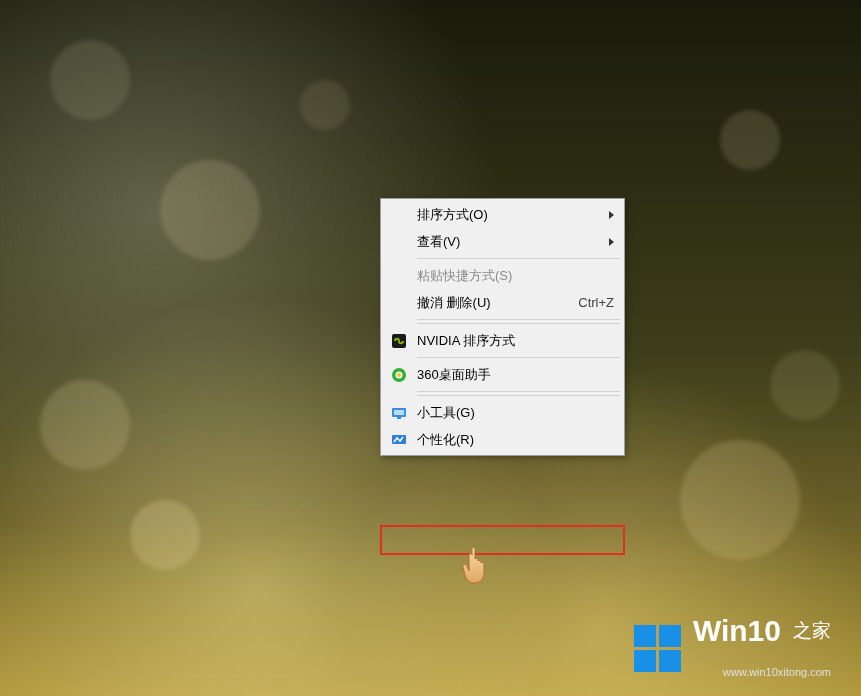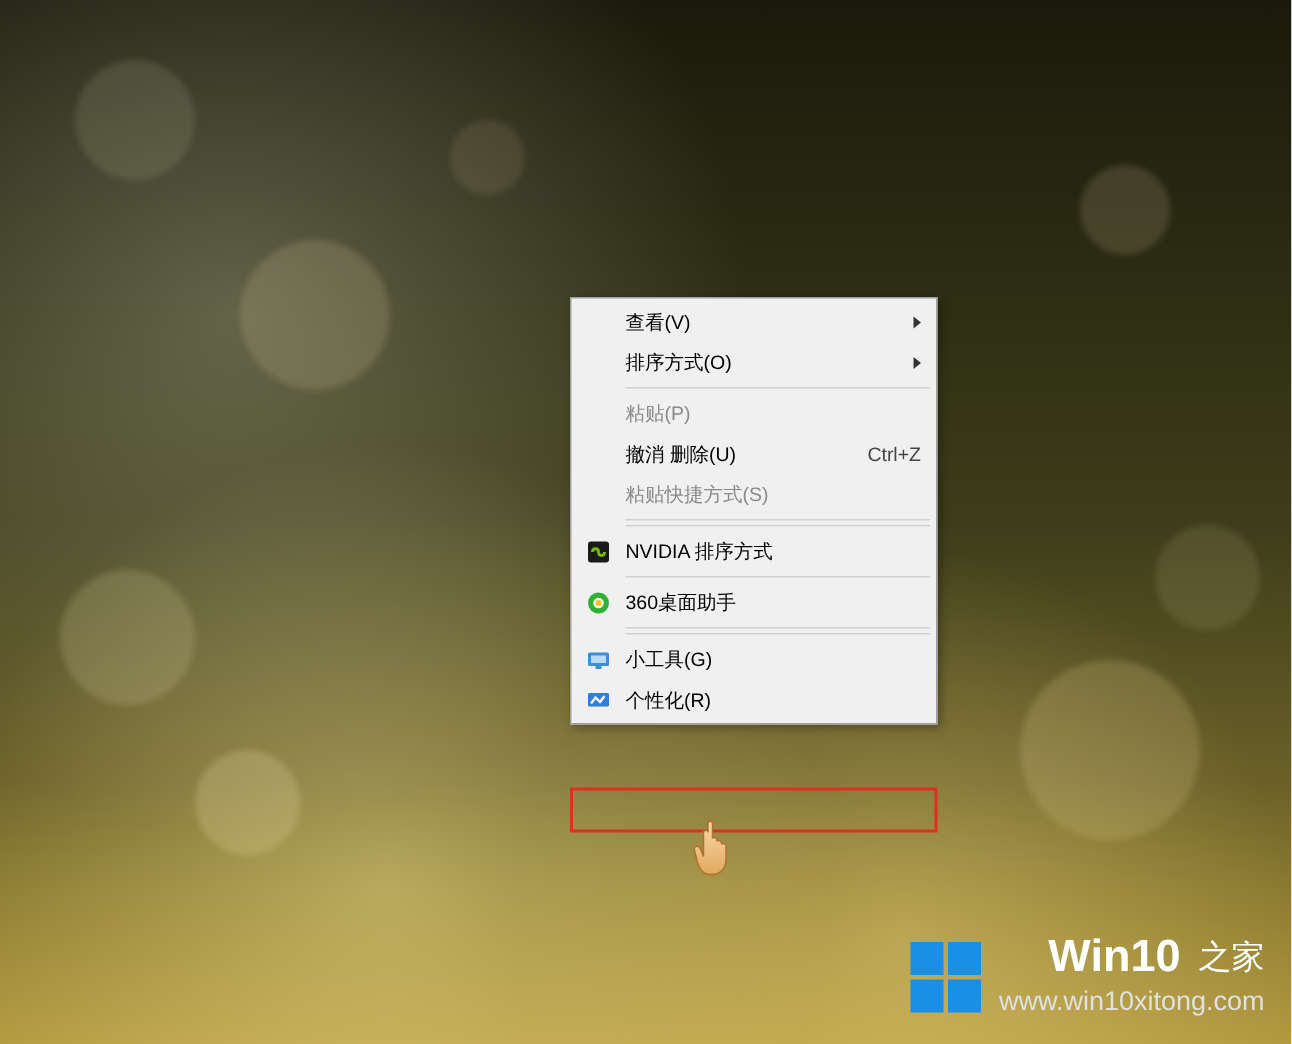--- a/index.html
+++ b/index.html
@@ -89,68 +89,65 @@
   }
   .cursor {
     position: absolute;
     left: 460px;
     top: 545px;
     pointer-events: none;
   }
 
   .watermark {
     position: absolute;
-    right: 18px;
+    right: 30px;
     bottom: 18px;
     display: flex;
     align-items: center;
     gap: 12px;
     color: #fff;
   }
   .watermark .title-row { display:flex; align-items:center; gap:10px;}
   .watermark .title { font-size: 30px; font-weight: 600; }
-  .watermark .sub { font-size: 22px; font-weight: 400; margin-left:2px;}
-  .watermark .url { font-size: 18px; color: #e0e0e0; margin-top:2px; text-align:right;}
+  .watermark .sub { font-size: 19px; font-weight: 400; margin-left:2px;}
+  .watermark .url { font-size: 11px; color: #e0e0e0; margin-top:18px; text-align:right;}
   .winlogo { display:grid; grid-template-columns:22px 22px; grid-template-rows:22px 22px; gap:3px; transform: translateY(2px);}
   .winlogo div { background:#1a8fe6; }
   .text-col { display:flex; flex-direction:column; align-items:flex-end;}
 </style>
 </head>
 <body>
 
 <div class="desktop-bg">
   <div class="bokeh b1"></div>
   <div class="bokeh b2"></div>
   <div class="bokeh b3"></div>
   <div class="bokeh b4"></div>
   <div class="bokeh b5"></div>
   <div class="bokeh b6"></div>
   <div class="bokeh b7"></div>
   <div class="bokeh b8"></div>
 </div>
 
 <div class="context-menu">
   <div class="menu-item">
+    <span class="label">排序方式(O)</span>
+    <span class="arrow"></span>
+  </div>
+  <div class="menu-item">
     <span class="label">查看(V)</span>
     <span class="arrow"></span>
   </div>
-  <div class="menu-item">
-    <span class="label">排序方式(O)</span>
-    <span class="arrow"></span>
-  </div>
   <div class="sep"></div>
   <div class="menu-item disabled">
-    <span class="label">粘贴(P)</span>
+    <span class="label">粘贴快捷方式(S)</span>
   </div>
   <div class="menu-item">
     <span class="label">撤消 删除(U)</span>
     <span class="shortcut">Ctrl+Z</span>
-  </div>
-  <div class="menu-item disabled">
-    <span class="label">粘贴快捷方式(S)</span>
   </div>
   <div class="sep"></div>
   <div class="sep"></div>
   <div class="menu-item">
     <span class="icon-slot">
       <svg width="16" height="16" viewBox="0 0 16 16">
         <rect x="1" y="1" width="14" height="14" rx="2" fill="#1a1a1a"></rect>
         <path d="M4 8 C 4 5, 8 5, 8 8 C 8 11, 12 11, 12 8" stroke="#76b900" stroke-width="2" fill="none"></path>
       </svg>
     </span>

